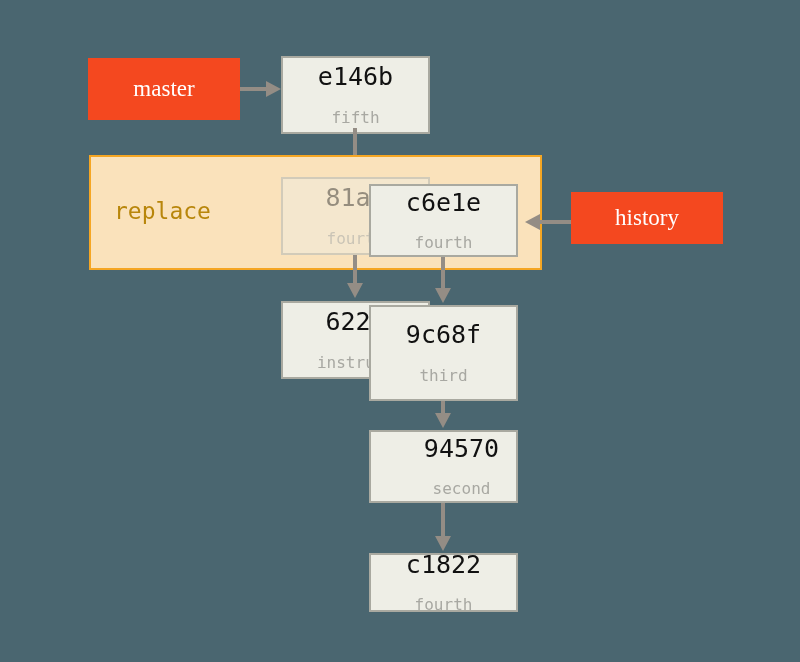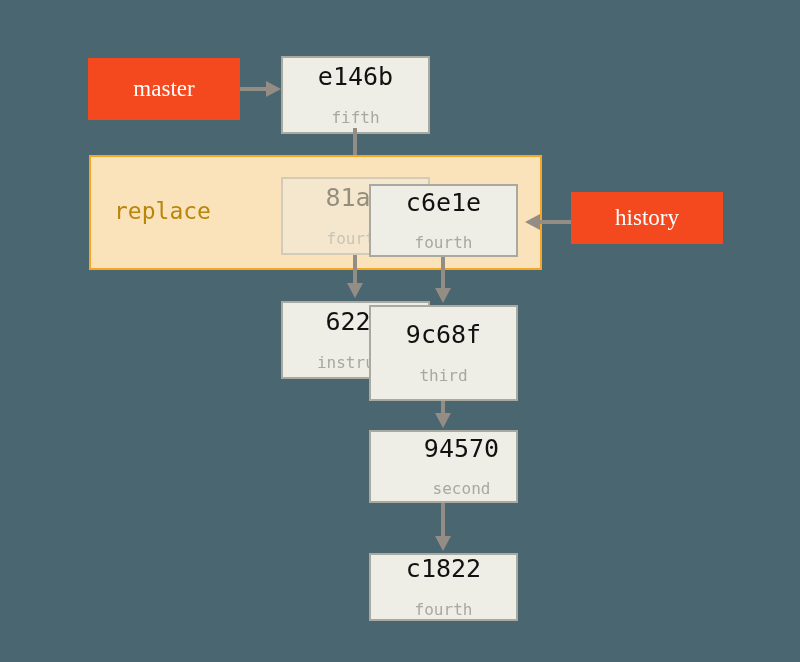--- a/index.html
+++ b/index.html
@@ -184,18 +184,18 @@
   <div class="arrow-down" style="left:435px; top:413px;"></div>
 
   <div class="node" style="left:369px; top:430px; width:149px; height:73px;padding-left:36px;">
     <div class="sha">94570</div>
     <div class="msg">second</div>
   </div>
 
   <div class="edge-v" style="left:441px; top:503px; height:35px;"></div>
   <div class="arrow-down" style="left:435px; top:536px;"></div>
 
-  <div class="node" style="left:369px; top:553px; width:149px; height:68px;">
+  <div class="node" style="left:369px; top:553px; width:149px; height:59px;">
     <div class="sha">c1822</div>
     <div class="msg">fourth</div>
   </div>
 
 </div>
 
 </body></html>

